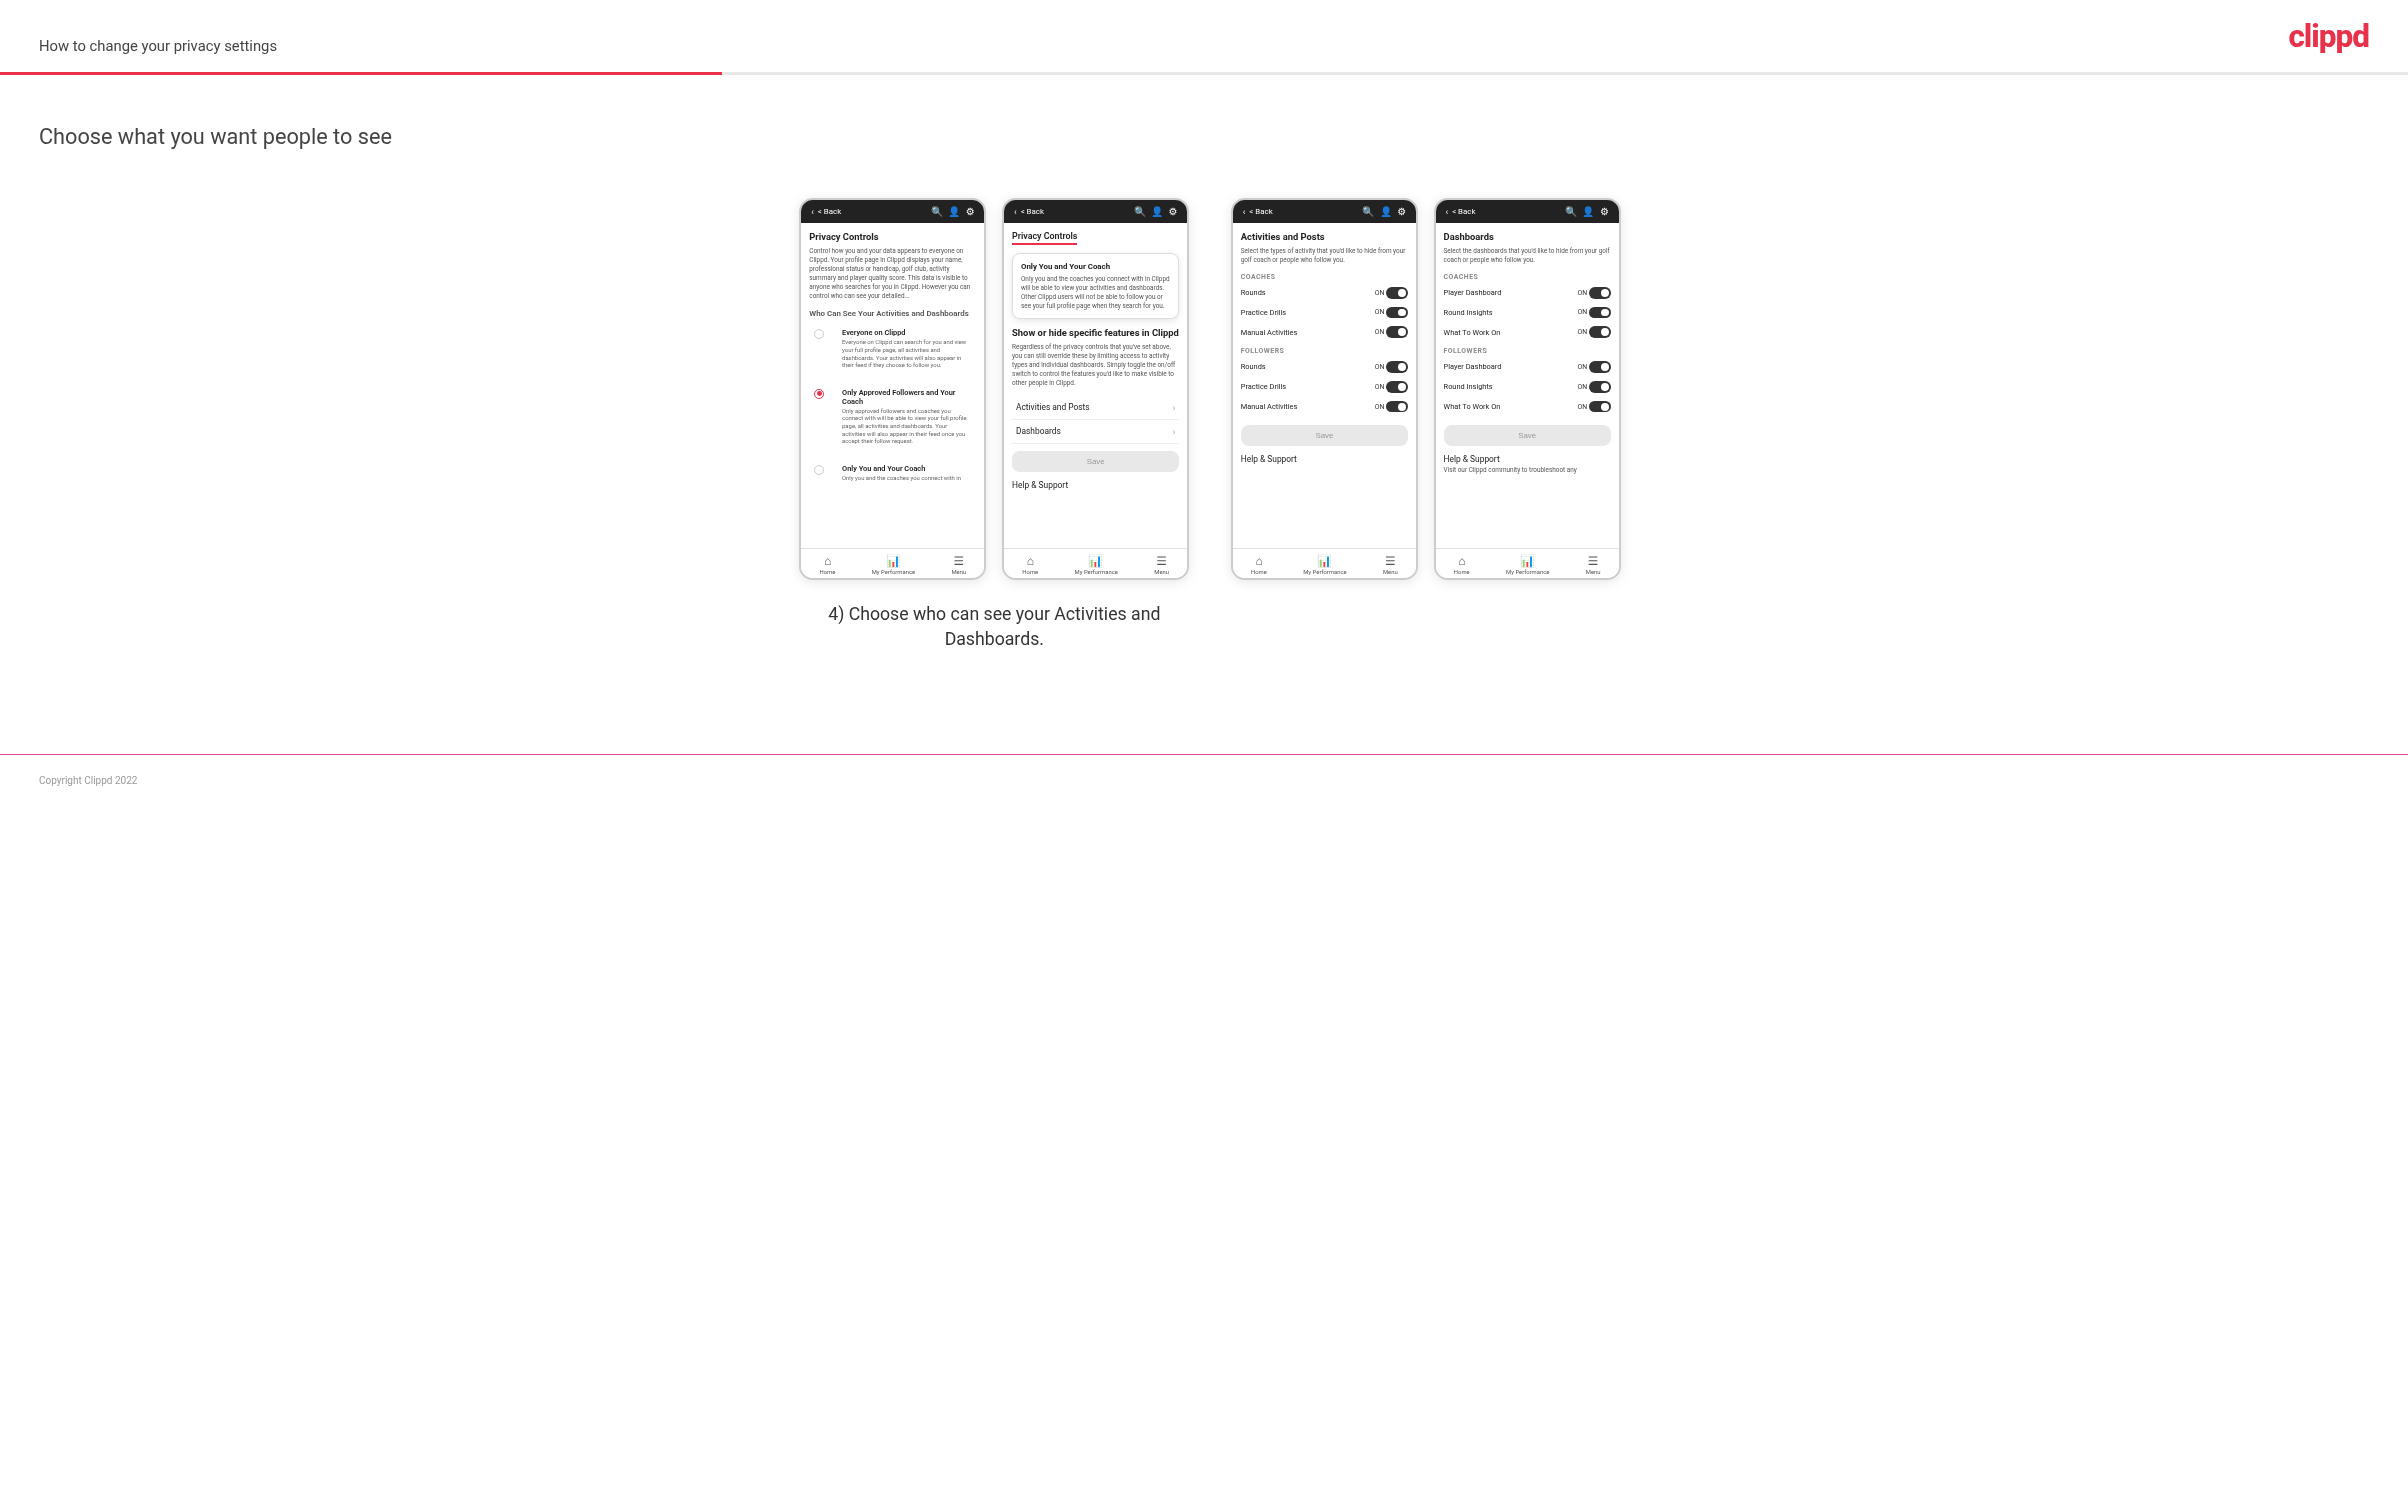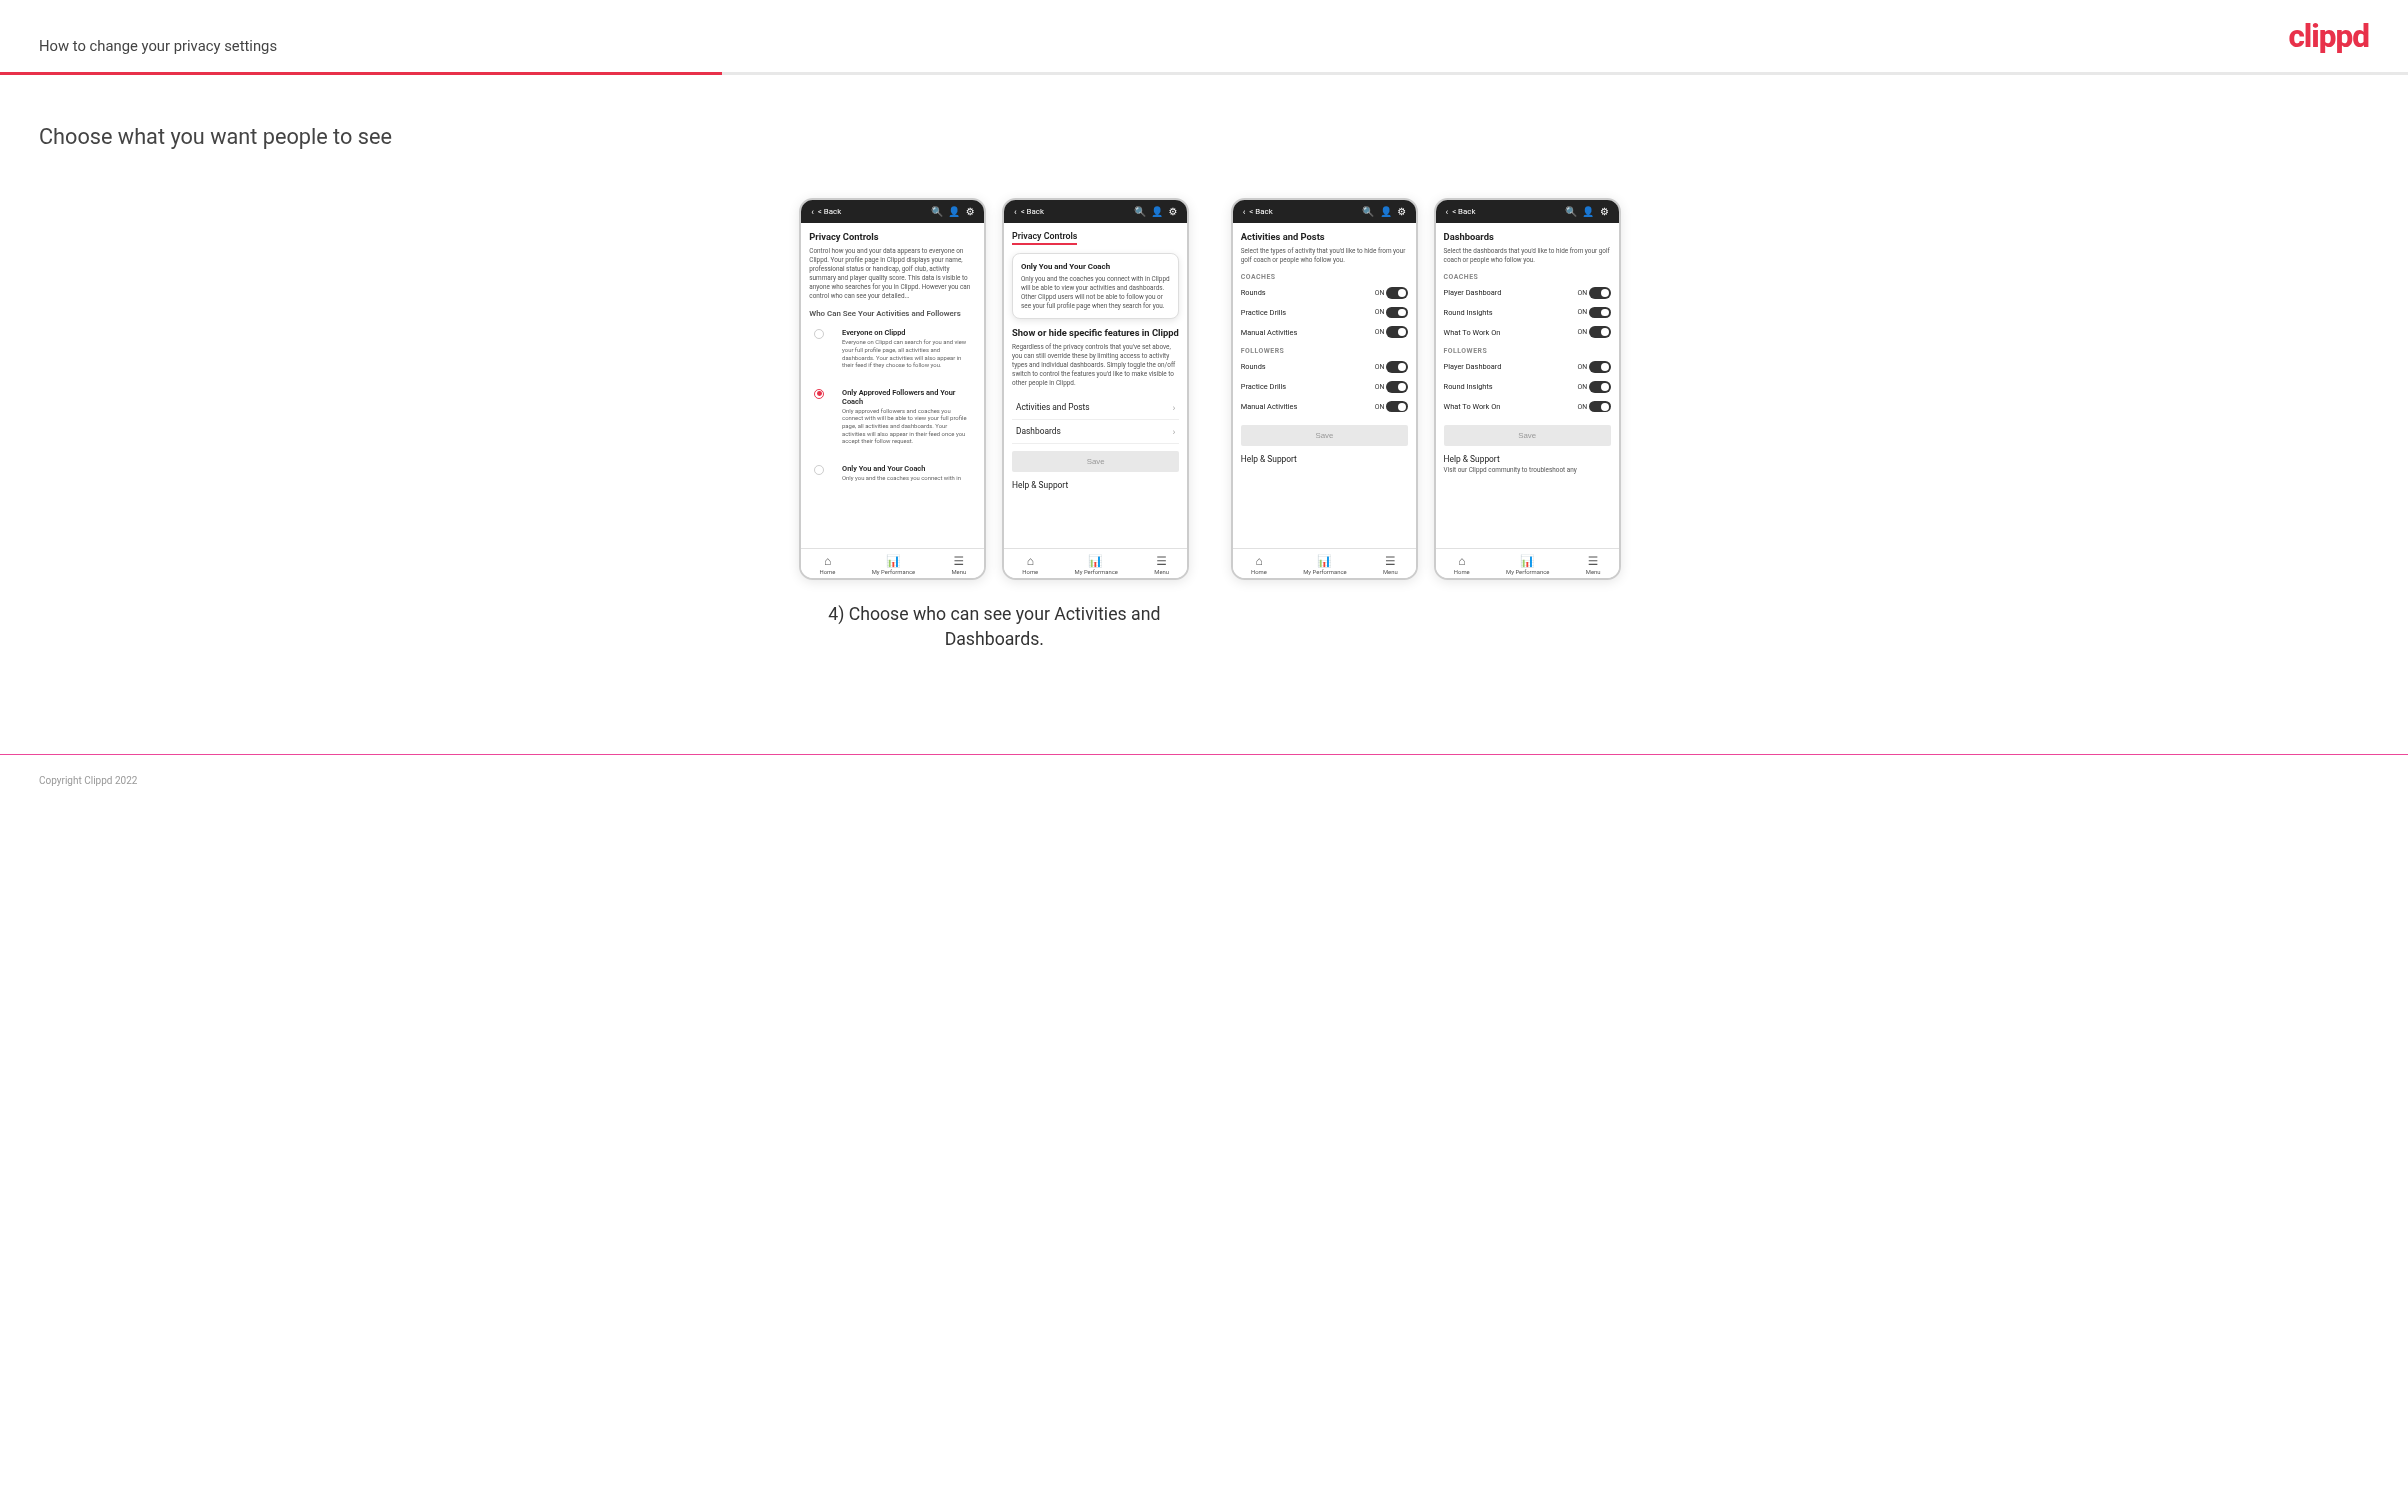--- a/index.html
+++ b/index.html
@@ -244,21 +244,21 @@
       font-size: 5.9px;
       color: #555;
     }
 
     
     .save-btn {
       width: 100%;
       padding: 5.9px;
       background: #e8e8e8;
       border: none;
-      border-radius: 2px;
+      border-radius: 8px;
       font-size: 7.9px;
       color: #999;
       text-align: center;
       margin: 7.9px 0;
       cursor: pointer;
     }
 
     
     .menu-row {
       display: flex;
@@ -381,21 +381,21 @@
             <div class="phone-header-icons">
               <span>🔍</span>
               <span>👤</span>
               <span>⚙</span>
             </div>
           </div>
           <div class="phone-body">
             <div class="phone-section-title">Privacy Controls</div>
             <div class="phone-section-desc">Control how you and your data appears to everyone on Clippd. Your profile page in Clippd displays your name, professional status or handicap, golf club, activity summary and player quality score. This data is visible to anyone who searches for you in Clippd. However you can control who can see your detailed...</div>
 
-            <div class="sub-heading-label">Who Can See Your Activities and Followers</div>
+            <div class="sub-heading-label">Who Can See Your Activities and Dashboards</div>
 
             <div class="radio-option">
               <div class="radio-circle"></div>
               <div>
                 <div class="option-label">Everyone on Clippd</div>
                 <div class="option-desc">Everyone on Clippd can search for you and view your full profile page, all activities and dashboards. Your activities will also appear in their feed if they choose to follow you.</div>
               </div>
             </div>
 
             <div class="radio-option">

